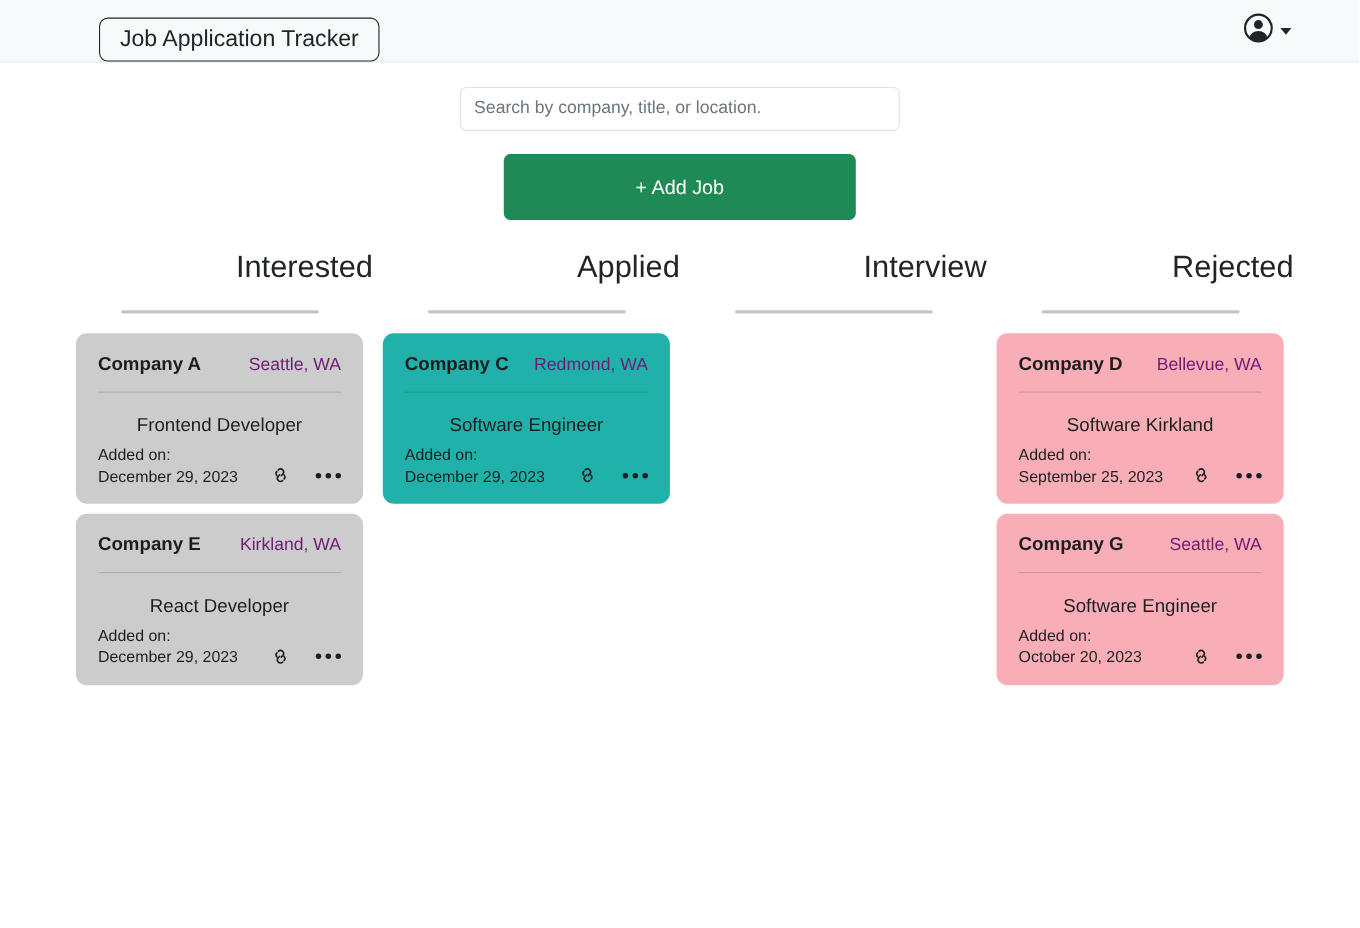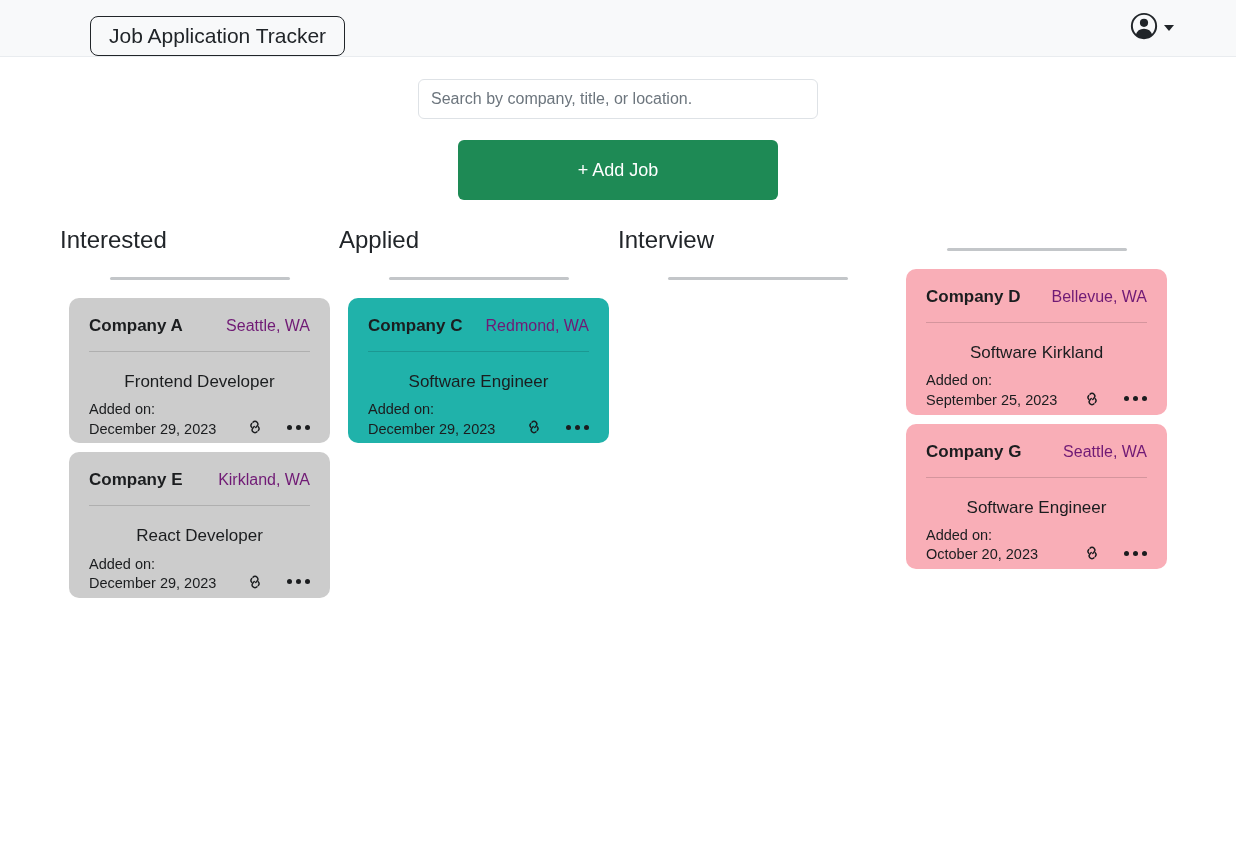--- a/index.html
+++ b/index.html
@@ -90,22 +90,22 @@
 
   
   .board {
     display: flex;
     width: 100%;
     padding: 0 60px;
     margin-top: 26px;
   }
   .column { flex: 1 1 0; min-width: 0; }
   .column-title {
-    text-align: left;
-    font-size: 24px;
+    text-align: right;
+    font-size: 28px;
     font-weight: 400;
     color: #212529;
     margin: 0;
     line-height: 1.2;
   }
   .column-rule {
     height: 3px;
     background: #c3c6c9;
     border-radius: 2px;
     margin: 22px auto 0 auto;
@@ -116,21 +116,21 @@
     display: flex;
     flex-direction: column;
     align-items: center;
     gap: 9px;
   }
 
   
   .job-card {
     width: 261px;
     border-radius: 10px;
-    padding: 18px 20px 4px 20px;
+    padding: 18px 20px 14px 20px;
     cursor: pointer;
   }
   .job-card.interested { background: #cccccc; }
   .job-card.applied    { background: #20b2aa; border-radius: 10px; }
   .job-card.rejected   { background: #f9aeb7; }
 
   .card-top {
     display: flex;
     align-items: baseline;
     justify-content: space-between;
@@ -318,20 +318,21 @@
           </div>
         </div>
       </div>
     </div>
     <div class="column">
       <div class="column-title">Interview</div>
       <div class="column-rule"></div>
       <div class="card-stack"></div>
     </div>
     <div class="column">
+      <div class="column-title">Rejected</div>
       <div class="column-rule"></div>
       <div class="card-stack">
         <div class="job-card rejected">
           <div class="card-top">
             <span class="company-name">Company D</span>
             <span class="location">Bellevue, WA</span>
           </div>
           <div class="card-divider"></div>
           <div class="job-title">Software Kirkland</div>
           <div class="card-bottom">

